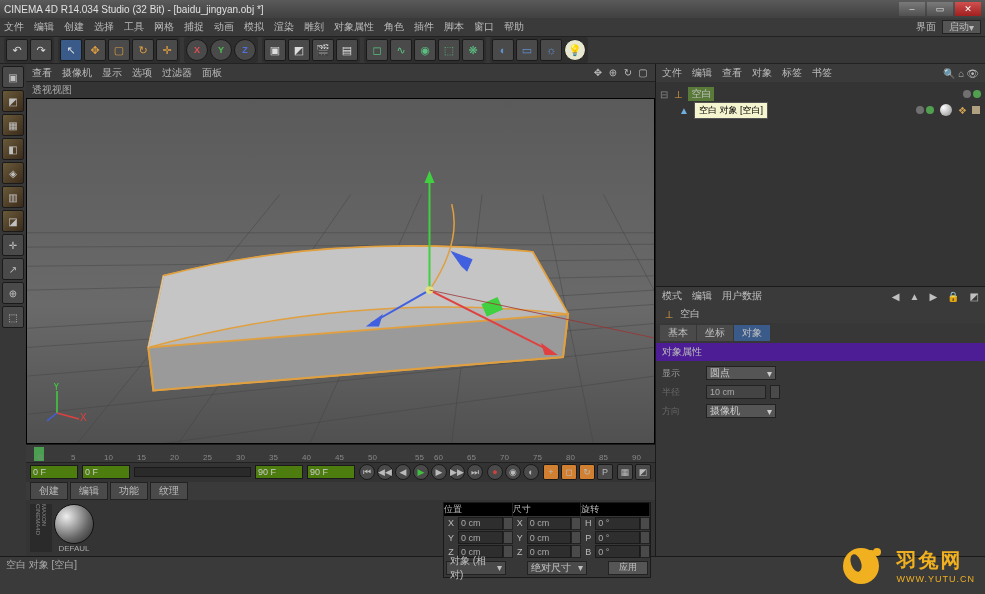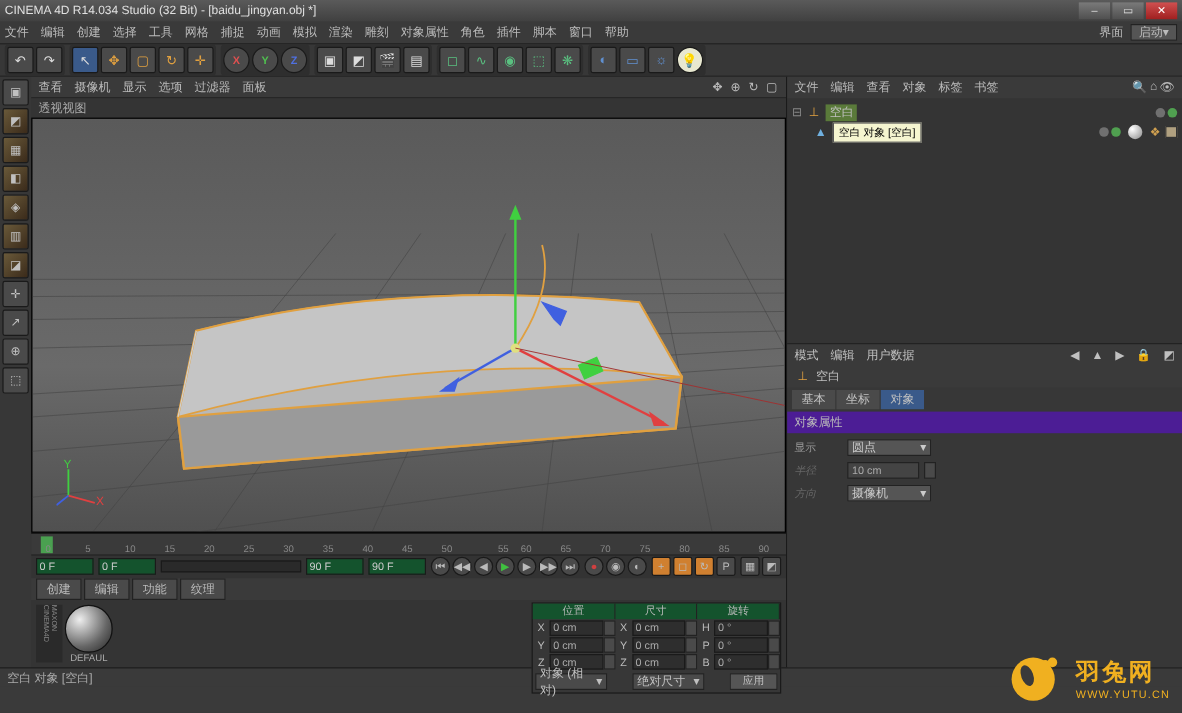--- a/index.html
+++ b/index.html
@@ -36,21 +36,21 @@
 .vp-icon { width: 12px; height: 12px; display: flex; align-items: center; justify-content: center; }
 .viewport-subheader { height: 16px; background: #343434; color: #aaa; padding: 0 6px; display: flex; align-items: center; }
 .viewport { flex: 1; background: linear-gradient(#5a5a5a 0%, #6a6a6a 60%, #505050 100%); position: relative; overflow: hidden; border: 1px solid #000; }
 .grid-svg { position: absolute; inset: 0; width: 100%; height: 100%; }
 .axis-corner { position: absolute; left: 20px; bottom: 20px; }
 .timeline { height: 38px; background: #333; border-top: 1px solid #1a1a1a; display: flex; flex-direction: column; }
 .tl-ruler { height: 18px; background: #3a3a3a; position: relative; border-bottom: 1px solid #222; display: flex; align-items: flex-end; }
 .tl-marker { position: absolute; left: 8px; top: 2px; width: 10px; height: 14px; background: #4aa050; }
 .tl-tick { position: absolute; bottom: 0; color: #888; font-size: 8px; }
 .tl-ctrls { height: 20px; display: flex; align-items: center; gap: 4px; padding: 0 4px; }
-.tl-input { width: 48px; height: 14px; background: #14532d; border: 1px solid #1a1a1a; color: #ccc; padding: 0 2px; font-size: 9px; }
+.tl-input { width: 48px; height: 14px; background: #4d7c0f; border: 1px solid #1a1a1a; color: #ccc; padding: 0 2px; font-size: 9px; }
 .tl-btn { width: 16px; height: 16px; border-radius: 50%; background: #4a4a4a; border: 1px solid #1a1a1a; display: flex; align-items: center; justify-content: center; font-size: 9px; color: #bbb; }
 .tl-btn.play { color: #40c040; }
 .tl-btn.rec { background: #4a4a4a; color: #d04040; }
 .tl-btn.sq { border-radius: 2px; width: 16px; }
 .tl-btn.orange { background: #d08030; }
 .tl-group { display: flex; gap: 2px; }
 .tabs { height: 18px; background: #3a3a3a; display: flex; align-items: center; gap: 2px; padding: 0 4px; }
 .tab { padding: 1px 8px; background: #4a4a4a; border: 1px solid #222; color: #bbb; }
 .material-area { height: 56px; background: #343434; display: flex; align-items: center; padding: 4px; gap: 2px; }
 .maxon-logo { width: 22px; height: 48px; background: #2a2a2a; display: flex; flex-direction: column; align-items: center; justify-content: center; font-size: 6px; color: #888; writing-mode: vertical-rl; }
@@ -74,28 +74,28 @@
 .attr-header { height: 18px; background: #3a3a3a; display: flex; align-items: center; gap: 10px; padding: 0 6px; }
 .attr-title-row { height: 18px; background: #3a3a3a; display: flex; align-items: center; padding: 0 6px; gap: 4px; }
 .attr-icon { width: 14px; height: 14px; color: #e0a040; display: flex; align-items: center; justify-content: center; }
 .attr-tabs { display: flex; gap: 1px; padding: 2px 4px; }
 .attr-tab { padding: 1px 8px; background: #4a4a4a; }
 .attr-tab.active { background: #3a5a8a; }
 .attr-section { padding: 2px 6px; background: #4c1d95; color: #bbb; }
 .attr-fields { padding: 4px 6px; display: flex; flex-direction: column; gap: 3px; }
 .attr-row { display: flex; align-items: center; gap: 4px; height: 16px; }
 .attr-label { width: 40px; color: #999; font-size: 9px; }
-.attr-label.disabled { color: #666; font-style: italic; }
+.attr-label.disabled { color: #666; }
 .attr-input { width: 60px; height: 14px; background: #444; border: 1px solid #222; color: #aaa; padding: 0 3px; font-size: 9px; }
 .attr-select { width: 70px; height: 14px; background: #555; border: 1px solid #222; color: #ccc; padding: 0 3px; font-size: 9px; display: flex; align-items: center; justify-content: space-between; }
 .attr-stepper { width: 10px; height: 14px; background: #4a4a4a; border: 1px solid #222; }
 .status-bar { height: 16px; background: #3a3a3a; border-top: 1px solid #1a1a1a; display: flex; align-items: center; padding: 0 6px; color: #aaa; font-size: 9px; }
 .coords-panel { position: absolute; left: 443px; bottom: 16px; width: 208px; height: 76px; background: #373737; border: 1px solid #1a1a1a; display: flex; flex-direction: column; }
 .cp-head { display: flex; height: 14px; }
-.cp-hcell { flex: 1; text-align: center; background: #14532d; border-right: 1px solid #222; font-size: 9px; color: #bbb; }
+.cp-hcell { flex: 1; background: #000000; border-right: 1px solid #222; font-size: 9px; color: #bbb; }
 .cp-row { display: flex; height: 15px; align-items: center; }
 .cp-axis { width: 14px; text-align: center; font-size: 9px; color: #bbb; }
 .cp-val { flex: 1; background: #2e2e2e; border: 1px solid #1a1a1a; height: 13px; font-size: 9px; color: #aaa; padding: 0 2px; display: flex; align-items: center; }
 .cp-step { width: 10px; height: 13px; background: #4a4a4a; border: 1px solid #222; }
 .cp-bot { display: flex; gap: 21px; padding: 2px; align-items: flex-start; }
 .cp-sel { flex: 1; background: #4a4a4a; border: 1px solid #222; height: 14px; font-size: 9px; display: flex; align-items: center; justify-content: space-between; padding: 0 3px; }
 .cp-btn { padding: 0 10px; height: 14px; background: #555; border: 1px solid #222; font-size: 9px; display: flex; align-items: center; }
 .brand { position: absolute; right: 10px; bottom: 10px; display: flex; align-items: center; gap: 18px; }
 .brand-logo { width: 36px; height: 36px; border-radius: 50%; background: #f0b020; position: relative; }
 .brand-logo::before { content: ""; position: absolute; left: 8px; top: 6px; width: 10px; height: 18px; border-radius: 50%; background: #3a3a3a; transform: rotate(-20deg); }

